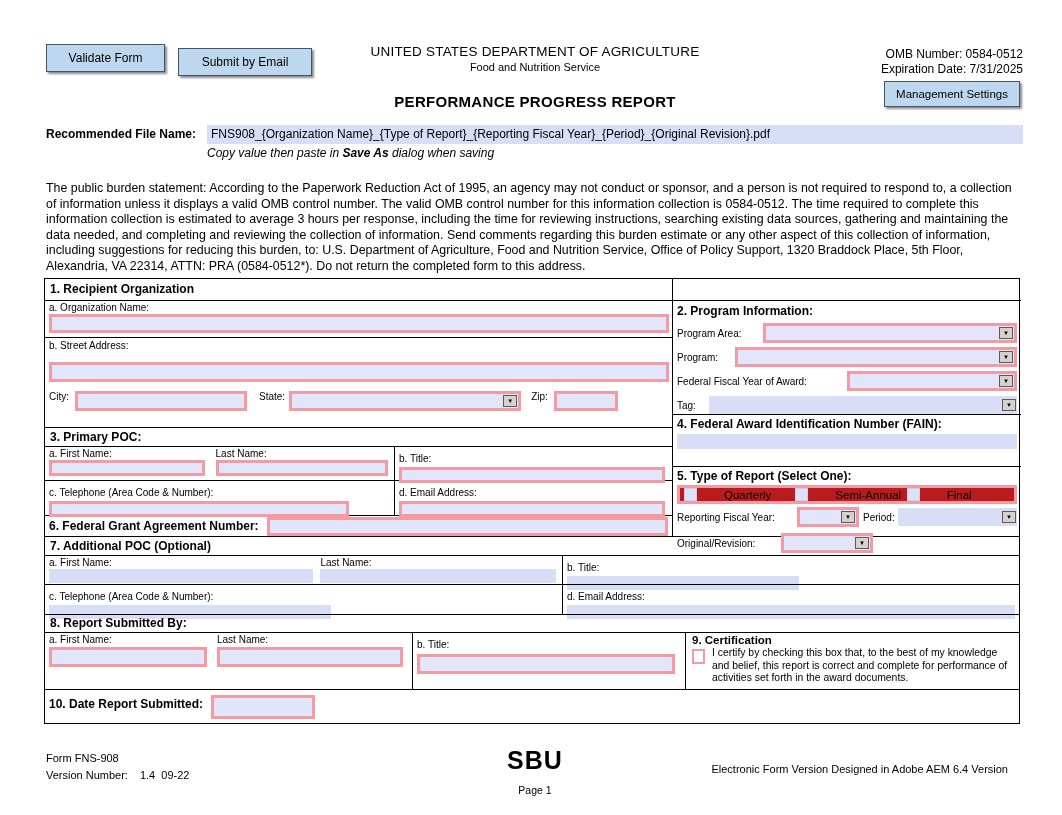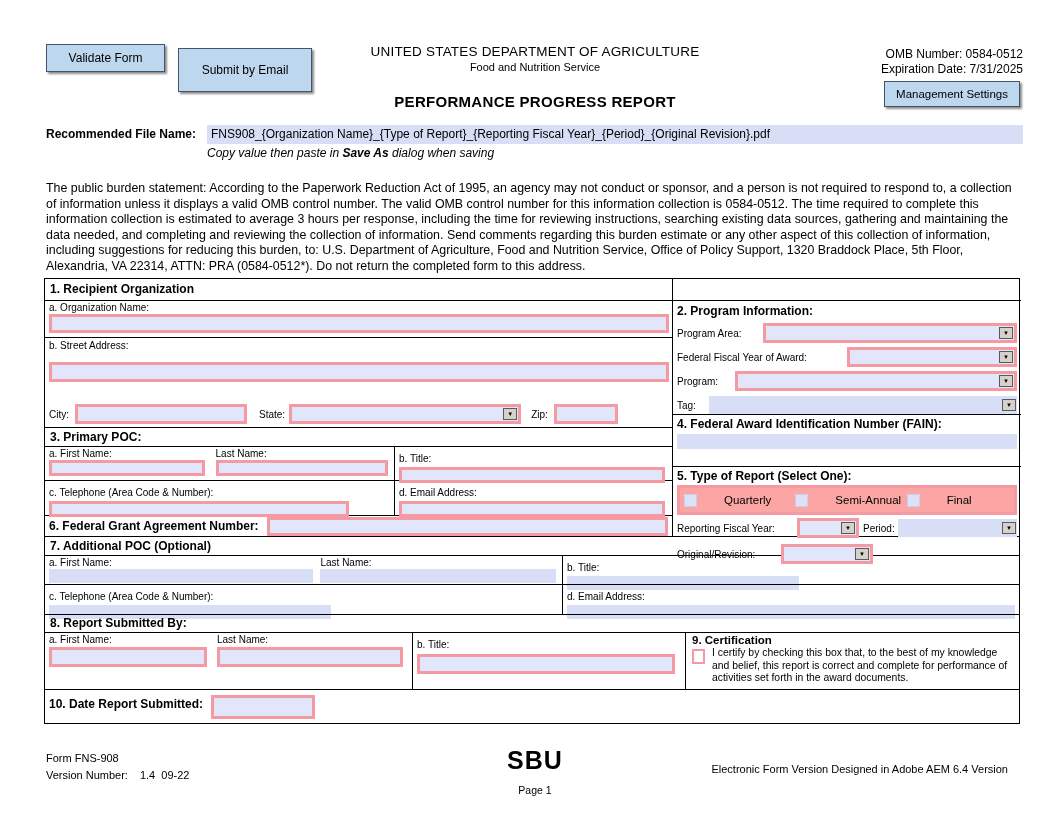--- a/index.html
+++ b/index.html
@@ -7,21 +7,21 @@
   body { font-family:"Liberation Sans", sans-serif; color:#000; }
   .page { position:relative; width:1062px; height:815px; background:#fff; overflow:hidden; }
 
   
   .btn {
     position:absolute; display:flex; align-items:center; justify-content:center;
     background:#bdd7ee; border:1px solid #44546a; font-size:12px; color:#000;
     box-shadow:2px 2px 2px rgba(0,0,0,0.45); cursor:default;
   }
   .btn-validate { left:46px; top:44px; width:119px; height:28px; }
-  .btn-submit  { left:178px; top:48px; width:134px; height:44px; }
+  .btn-submit  { left:178px; top:48px; width:134px; height:28px; }
   .btn-mgmt    { left:884px; top:81px; width:136px; height:26px; font-size:11.5px; }
 
   .title-block { position:absolute; left:250px; top:44px; width:570px; text-align:center; }
   .title-line1 { font-size:13.5px; letter-spacing:0.2px; }
   .title-line2 { font-size:11px; margin-top:2px; }
   .form-title  { position:absolute; left:250px; top:93px; width:570px; text-align:center;
                  font-size:15px; font-weight:bold; letter-spacing:0.3px; }
 
   .omb-block { position:absolute; right:39px; top:47px; text-align:right; font-size:12px; line-height:15px; }
 
@@ -46,21 +46,21 @@
   .top-area { display:flex; height:257px; flex:none; }
   .lcol { width:628px; flex:none; display:flex; flex-direction:column; border-right:1px solid #000; }
   .rcol { flex:1; display:flex; flex-direction:column; }
 
   
   .r1 { height:22px; flex:none; }
   .r2 { height:37px; flex:none; padding:1px 4px 0; }
   .r2 .fld { width:620px; height:19px; margin-top:1px; }
   .r3 { height:90px; flex:none; padding:2px 4px 0; }
   .r3 .street-input { width:620px; height:20px; margin-top:11px; }
-  .csz-row { display:flex; align-items:center; margin-top:22px; }
+  .csz-row { display:flex; align-items:flex-start; margin-top:9px; }
   .csz-row .lbl { flex:none; }
   .city-input { width:172px; height:20px; margin-left:6px; }
   .state-dd { width:232px; height:20px; margin-left:4px; }
   .zip-input { width:64px; height:20px; margin-left:6px; }
   .r4 { height:19px; flex:none; padding-top:2px; }
   .r5 { height:34px; flex:none; display:flex; }
   .r6 { height:35px; flex:none; display:flex; }
   .cell { padding:1px 4px 0; }
   .c-left { width:350px; flex:none; border-right:1px solid #000; }
   .c-right { flex:1; }
@@ -76,21 +76,21 @@
   .rs2 { height:114px; flex:none; padding:1px 4px 0; }
   .ddrow { display:flex; align-items:center; height:24px; }
   .ddrow .lbl { flex:none; }
   .dd { position:relative; display:flex; align-items:center; justify-content:flex-end; background:#d9def7; height:18px; }
   .dd.req { background:#e2e6fb; border:3px solid #f59aa3; height:20px; }
   .dd-btn { width:14px; height:12px; background:#d6d2cb; border:1px solid #58595b; display:flex; align-items:center; justify-content:center; font-size:6px; color:#000; margin-right:1px; line-height:1; }
   .grow { flex:1; }
   .rs4 { height:52px; flex:none; padding:1px 4px 0; }
   .rs4 .fld { width:340px; height:15px; margin-top:1px; }
   .rs5 { flex:1; padding:1px 4px 0; }
-  .cb-band { border:3px solid #f59aa3; background:#fca5a5; height:30px; display:flex; align-items:center; }
+  .cb-band { border:3px solid #f59aa3; background:#b91c1c; height:19px; display:flex; align-items:center; }
   .cb-item { flex:1; display:flex; align-items:center; padding-left:4px; }
   .cb { width:13px; height:13px; background:#dde2f9; border:1px solid #c9cfec; flex:none; }
   .cb-item .lbl { margin-left:27px; font-size:11.5px; }
   .rfy-dd { width:62px; }
   .period-dd { flex:1; margin-left:3px; }
   .or-dd { width:92px; }
 
   
   .s7h { height:19px; flex:none; border-top:1px solid #000; padding-top:2px; }
   .row7a { height:29px; flex:none; border-top:1px solid #000; display:flex; }
@@ -215,27 +215,27 @@
 
         <div class="rs2 bb">
           <div class="sec-h" style="padding:2px 0 3px;">2. Program Information:</div>
           <div class="ddrow">
             <span class="lbl" style="width:86px;">Program Area:</span>
             <div class="dd req grow">
                 <span class="dd-btn">▼</span>
               </div>
           </div>
           <div class="ddrow">
+            <span class="lbl" style="width:58px;">Program:</span>
+            <div class="dd req grow">
+                <span class="dd-btn">▼</span>
+              </div>
+          </div>
+          <div class="ddrow">
             <span class="lbl" style="width:170px;">Federal Fiscal Year of Award:</span>
-            <div class="dd req grow">
-                <span class="dd-btn">▼</span>
-              </div>
-          </div>
-          <div class="ddrow">
-            <span class="lbl" style="width:58px;">Program:</span>
             <div class="dd req grow">
                 <span class="dd-btn">▼</span>
               </div>
           </div>
           <div class="ddrow">
             <span class="lbl" style="width:32px;">Tag:</span>
             <div class="dd grow">
                 <span class="dd-btn">▼</span>
               </div>
           </div>

